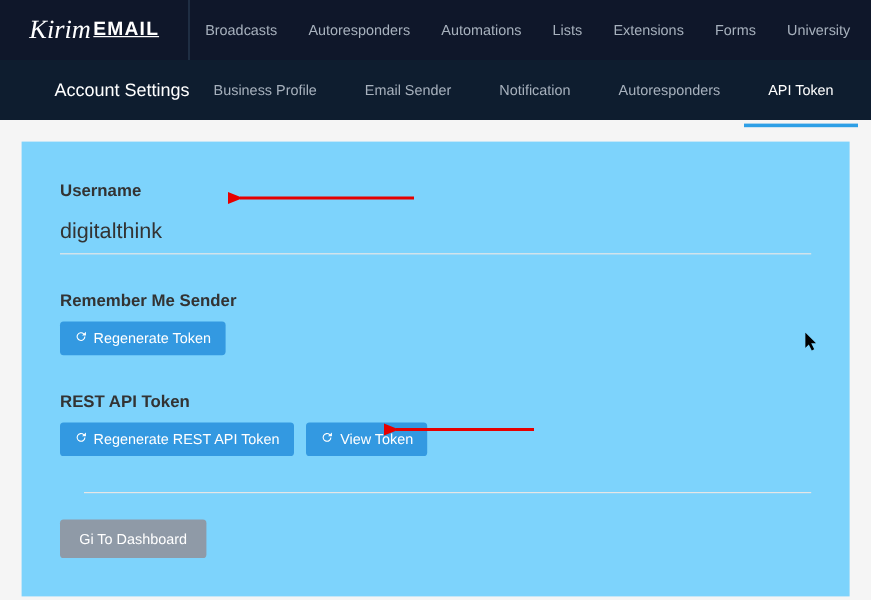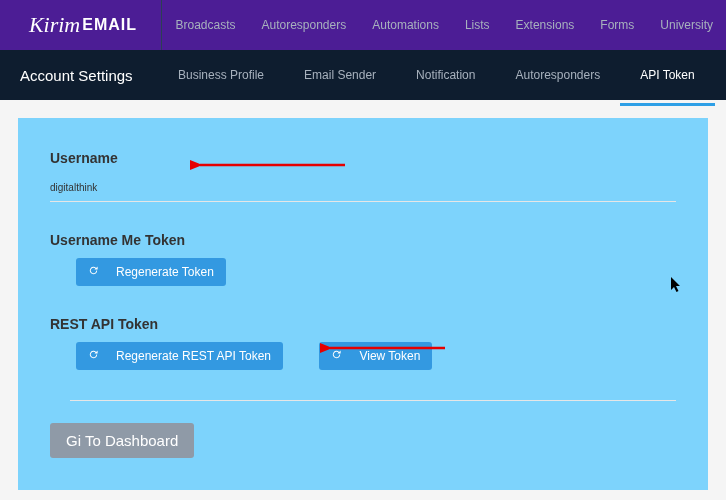--- a/index.html
+++ b/index.html
@@ -1,38 +1,38 @@
 <!DOCTYPE html>
 <html><head>
   <meta charset="utf-8">
   <style>
     * { margin: 0; padding: 0; box-sizing: border-box; }
     body { font-family: "Helvetica Neue", Helvetica, Arial, sans-serif; background: #f5f5f5; width: 726px; height: 500px; overflow: hidden; }
 
-    .topnav { background: #4c1d95; height: 50px; display: flex; align-items: center; justify-content: flex-end; }
+    .topnav { background: #0f172a; height: 50px; display: flex; align-items: center; }
     .logo { width: 158px; height: 50px; display: flex; align-items: center; justify-content: center; border-right: 1px solid #2c3e55; color: #fff; font-family: "Brush Script MT", cursive; font-size: 22px; font-style: italic; }
     .logo .em { font-family: Arial, sans-serif; font-style: normal; font-weight: bold; font-size: 16px; letter-spacing: 1px; margin-left: 2px; }
-    .logo .ul { text-decoration-color: #fff; }
+    .logo .ul { text-decoration: underline; text-decoration-color: #fff; }
     .topnav-links { display: flex; align-items: center; height: 50px; }
     .topnav-links a { color: #a7b1bd; text-decoration: none; font-size: 12px; padding: 0 13px; height: 60px; display: flex; align-items: center; }
 
     .subnav { background: #0e1d2f; height: 50px; display: flex; align-items: center; color: #fff; }
-    .subnav .page-title { width: 158px; padding-left: 20px; font-size: 15px; }
+    .subnav .page-title { width: 158px; padding-left: 20px; font-size: 15px; text-align: right; }
     .subnav .tabs { display: flex; align-items: center; height: 50px; }
     .subnav .tabs a { color: #a7b1bd; text-decoration: none; font-size: 12px; padding: 0 20px; height: 61px; display: flex; align-items: center; position: relative; }
     .subnav .tabs a.active { color: #fff; text-align: center; }
     .subnav .tabs a.active::after { content: ""; position: absolute; left: 0; right: 0; bottom: 0; height: 3px; background: #2e9fe6; }
 
     .content-wrap { padding: 18px; }
     .card { background: #7dd3fc; padding: 32px 32px 32px 32px; min-height: 360px; }
     .section { margin-bottom: 30px; position: relative; }
     .section-label { font-size: 14px; font-weight: 600; color: #333; margin-bottom: 10px; }
-    .field-value { font-size: 10px; color: #333; padding: 6px 0 8px 0; border-bottom: 1px solid #e6e6e6; }
-    .btn-blue { background: #3399e1; color: #fff; border: none; border-radius: 3px; padding: 7px 12px; font-size: 12px; cursor: pointer; display: inline-flex; align-items: center; gap: 17px; margin-right: 6px; margin-left: 26px; }
-    .btn-gray { background: #8f9aa7; color: #fff; border: none; border-radius: 3px; padding: 9px 16px; font-size: 15px; cursor: pointer; }
+    .field-value { font-size: 18px; color: #333; padding: 6px 0 8px 0; border-bottom: 1px solid #e6e6e6; }
+    .btn-blue { background: #3399e1; color: #fff; border: none; border-radius: 3px; padding: 7px 12px; font-size: 12px; cursor: pointer; display: inline-flex; align-items: center; gap: 5px; margin-right: 6px; }
+    .btn-gray { background: #8f9aa7; color: #fff; border: none; border-radius: 3px; padding: 9px 16px; font-size: 12px; cursor: pointer; }
     .divider { border-top: 1px solid #e6e6e6; margin: 14px 0 22px 20px; }
     .actions-row { margin-top: 10px; }
 
     .arrow { position: absolute; pointer-events: none; }
     .arrow svg { display: block; }
     .arrow.arrow1 { top: 5px; left: 140px; }
     .arrow.arrow2 { top: 22px; left: 270px; }
 
     .cursor { position: absolute; top: 277px; left: 671px; font-size: 13px; color: #000; pointer-events: none; }
   </style>
@@ -78,21 +78,21 @@
               <marker id="ah1" markerWidth="10" markerHeight="8" refX="1" refY="4" orient="auto">
                 <polygon points="10,0 0,4 10,8" fill="#e60000"></polygon>
               </marker>
             </defs>
             <line x1="155" y1="10" x2="10" y2="10" stroke="#e60000" stroke-width="2.5" marker-end="url(#ah1)"></line>
           </svg>
       </div>
     </div>
 
     <div class="section">
-      <div class="section-label">Username Me Token</div>
+      <div class="section-label">Remember Me Sender</div>
       <div class="actions-row">
         <button class="btn-blue">
           <span><svg width="11" height="11" viewBox="0 0 24 24" fill="#fff">
                 <path d="M17.65 6.35A8 8 0 1 0 20 12h-2a6 6 0 1 1-1.76-4.24L14 10h7V3l-3.35 3.35z"></path>
               </svg></span>
           <span>Regenerate Token</span>
         </button>
       </div>
     </div>
 

